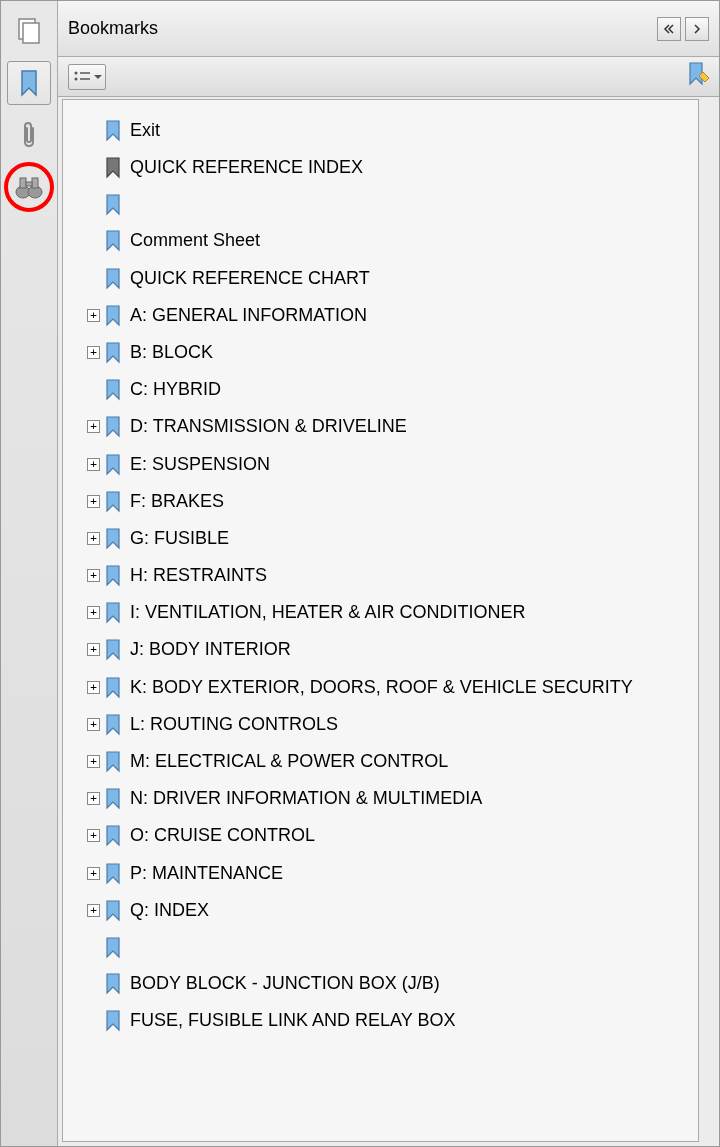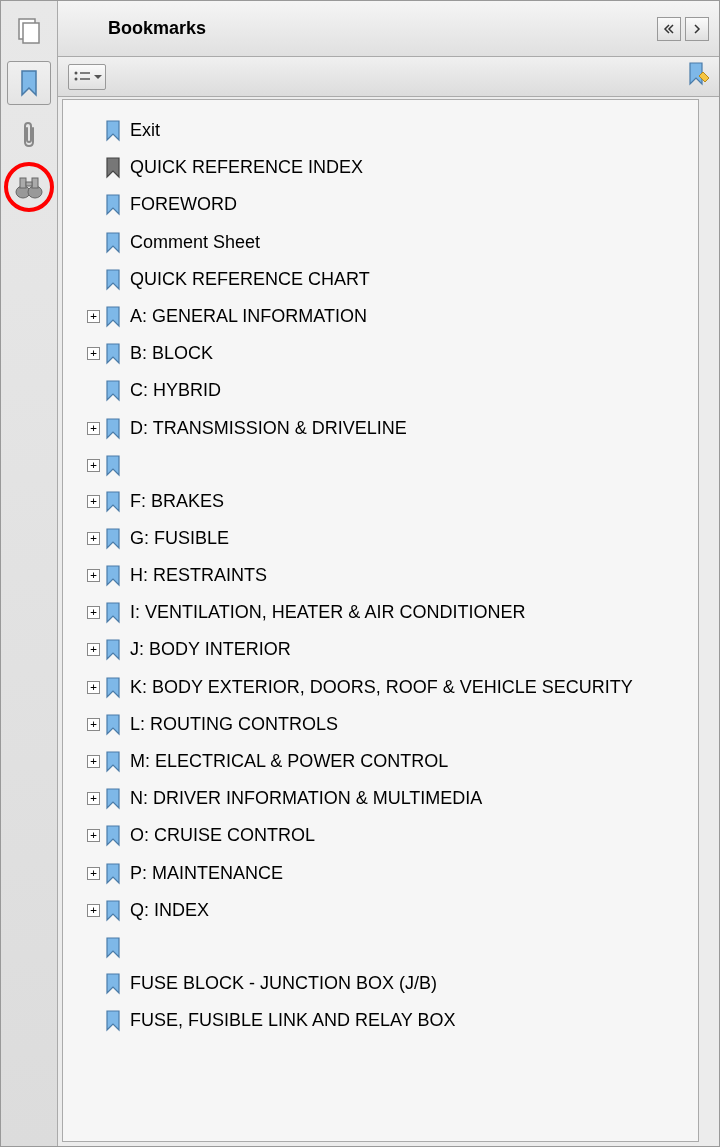--- a/index.html
+++ b/index.html
@@ -64,22 +64,21 @@
       height: 56px;
       background: linear-gradient(to bottom, #f5f5f5, #e0e0e0);
       border-bottom: 1px solid #aaa;
       display: flex;
       align-items: center;
       justify-content: space-between;
       padding: 0 10px;
     }
     .header-title {
       font-size: 18px;
-      font-weight: bold;
-      margin-left: 40px;
+      font-weight: normal;
     }
     .header-nav {
       display: flex;
       gap: 4px;
     }
     .nav-btn {
       width: 24px;
       height: 24px;
       background: linear-gradient(to bottom, #fafafa, #e0e0e0);
       border: 1px solid #999;
@@ -249,21 +248,20 @@
           <svg class="bookmark-ribbon" viewBox="0 0 18 22">
     <path d="M3 1 L15 1 L15 20 L9 14 L3 20 Z" fill="#777" stroke="#444" stroke-width="1.2"></path>
   </svg>
           <span class="item-label">QUICK REFERENCE INDEX</span>
         </div>
         <div class="tree-item indent-1">
           <div class="expand-spacer"></div>
           <svg class="bookmark-ribbon" viewBox="0 0 18 22">
     <path d="M3 1 L15 1 L15 20 L9 14 L3 20 Z" fill="#7eb8e8" stroke="#4a7ba8" stroke-width="1.2"></path>
   </svg>
-          <span class="item-label">FOREWORD</span>
         </div>
         <div class="tree-item indent-1">
           <div class="expand-spacer"></div>
           <svg class="bookmark-ribbon" viewBox="0 0 18 22">
     <path d="M3 1 L15 1 L15 20 L9 14 L3 20 Z" fill="#7eb8e8" stroke="#4a7ba8" stroke-width="1.2"></path>
   </svg>
           <span class="item-label">Comment Sheet</span>
         </div>
         <div class="tree-item indent-1">
           <div class="expand-spacer"></div>
@@ -298,20 +296,21 @@
           <svg class="bookmark-ribbon" viewBox="0 0 18 22">
     <path d="M3 1 L15 1 L15 20 L9 14 L3 20 Z" fill="#7eb8e8" stroke="#4a7ba8" stroke-width="1.2"></path>
   </svg>
           <span class="item-label">D: TRANSMISSION &amp; DRIVELINE</span>
         </div>
         <div class="tree-item indent-1">
           <div class="expand-box">+</div>
           <svg class="bookmark-ribbon" viewBox="0 0 18 22">
     <path d="M3 1 L15 1 L15 20 L9 14 L3 20 Z" fill="#7eb8e8" stroke="#4a7ba8" stroke-width="1.2"></path>
   </svg>
+          <span class="item-label">E: SUSPENSION</span>
         </div>
         <div class="tree-item indent-1">
           <div class="expand-box">+</div>
           <svg class="bookmark-ribbon" viewBox="0 0 18 22">
     <path d="M3 1 L15 1 L15 20 L9 14 L3 20 Z" fill="#7eb8e8" stroke="#4a7ba8" stroke-width="1.2"></path>
   </svg>
           <span class="item-label">F: BRAKES</span>
         </div>
         <div class="tree-item indent-1">
           <div class="expand-box">+</div>
@@ -394,21 +393,21 @@
           <div class="expand-spacer"></div>
           <svg class="bookmark-ribbon" viewBox="0 0 18 22">
     <path d="M3 1 L15 1 L15 20 L9 14 L3 20 Z" fill="#7eb8e8" stroke="#4a7ba8" stroke-width="1.2"></path>
   </svg>
         </div>
         <div class="tree-item indent-1">
           <div class="expand-spacer"></div>
           <svg class="bookmark-ribbon" viewBox="0 0 18 22">
     <path d="M3 1 L15 1 L15 20 L9 14 L3 20 Z" fill="#7eb8e8" stroke="#4a7ba8" stroke-width="1.2"></path>
   </svg>
-          <span class="item-label">FUSE BLOCK - JUNCTION BOX (J/B)</span>
+          <span class="item-label">BODY BLOCK - JUNCTION BOX (J/B)</span>
         </div>
         <div class="tree-item indent-1">
           <div class="expand-spacer"></div>
           <svg class="bookmark-ribbon" viewBox="0 0 18 22">
     <path d="M3 1 L15 1 L15 20 L9 14 L3 20 Z" fill="#7eb8e8" stroke="#4a7ba8" stroke-width="1.2"></path>
   </svg>
           <span class="item-label">FUSE, FUSIBLE LINK AND RELAY BOX</span>
         </div>
       </div>
   </div>

